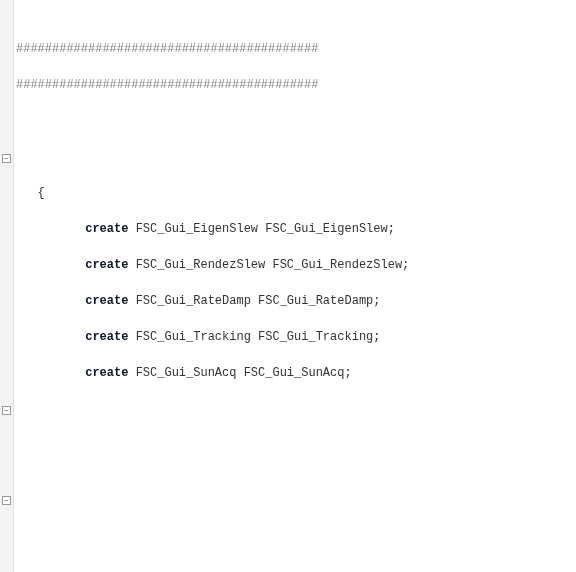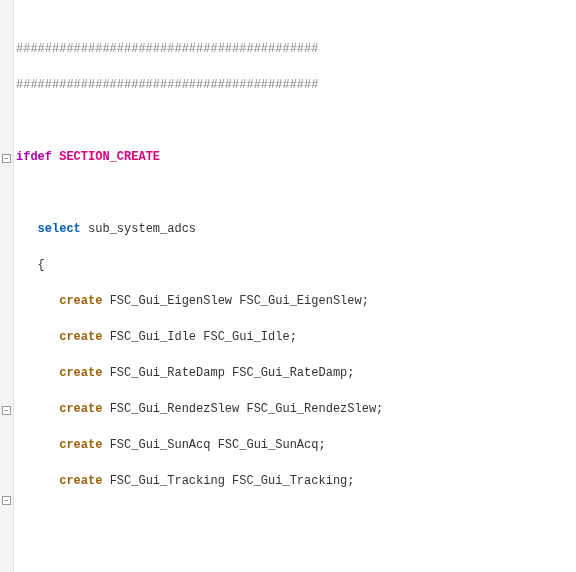--- a/index.html
+++ b/index.html
@@ -26,21 +26,21 @@
       background: #f4f4f4;
       border-right: 1px solid #e0e0e0;
     }
     .code {
       margin-left: 16px;
     }
     .comment { color: #808080; }
     .kw-ifdef { color: #b000b0; font-weight: bold; }
     .section-name { color: #e00080; font-weight: bold; }
     .kw-select { color: #0060c0; font-weight: bold; }
-    .kw-create { color: #a16207; font-weight: bold; }
+    .kw-create { color: #0f172a; font-weight: bold; margin-left: 26px; }
     .ident { color: #333333; }
     .brace { color: #333333; }
     .fold {
       position: absolute;
       left: 2px;
       width: 9px;
       height: 9px;
       border: 1px solid #999;
       background: #fff;
       font-size: 8px;
@@ -57,30 +57,27 @@
   <div class="fold" style="top:154px">−</div>
   <div class="fold" style="top:406px">−</div>
   <div class="fold" style="top:496px">−</div>
 </div>
 
 <div class="editor">
 <div class="code">
 <span class="line"><span class="comment">##########################################</span></span>
 <span class="line"><span class="comment">##########################################</span></span>
 <span class="line"></span>
-<span class="line"><span class="kw-ifdef">ifdef</span> <span class="section-name">SECTION_CREATE</span></span>
 <span class="line"></span>
-<span class="line">   <span class="kw-select">select</span> <span class="ident">sub_system_adcs</span></span>
 <span class="line">   <span class="brace">{</span></span>
 <span class="line">      <span class="kw-create">create</span> <span class="ident">FSC_Gui_EigenSlew FSC_Gui_EigenSlew;</span></span>
-<span class="line">      <span class="kw-create">create</span> <span class="ident">FSC_Gui_Idle FSC_Gui_Idle;</span></span>
+<span class="line">      <span class="kw-create">create</span> <span class="ident">FSC_Gui_RendezSlew FSC_Gui_RendezSlew;</span></span>
 <span class="line">      <span class="kw-create">create</span> <span class="ident">FSC_Gui_RateDamp FSC_Gui_RateDamp;</span></span>
-<span class="line">      <span class="kw-create">create</span> <span class="ident">FSC_Gui_RendezSlew FSC_Gui_RendezSlew;</span></span>
+<span class="line">      <span class="kw-create">create</span> <span class="ident">FSC_Gui_Tracking FSC_Gui_Tracking;</span></span>
 <span class="line">      <span class="kw-create">create</span> <span class="ident">FSC_Gui_SunAcq FSC_Gui_SunAcq;</span></span>
-<span class="line">      <span class="kw-create">create</span> <span class="ident">FSC_Gui_Tracking FSC_Gui_Tracking;</span></span>
 
 
 
 
 
 
 
 
 
 

